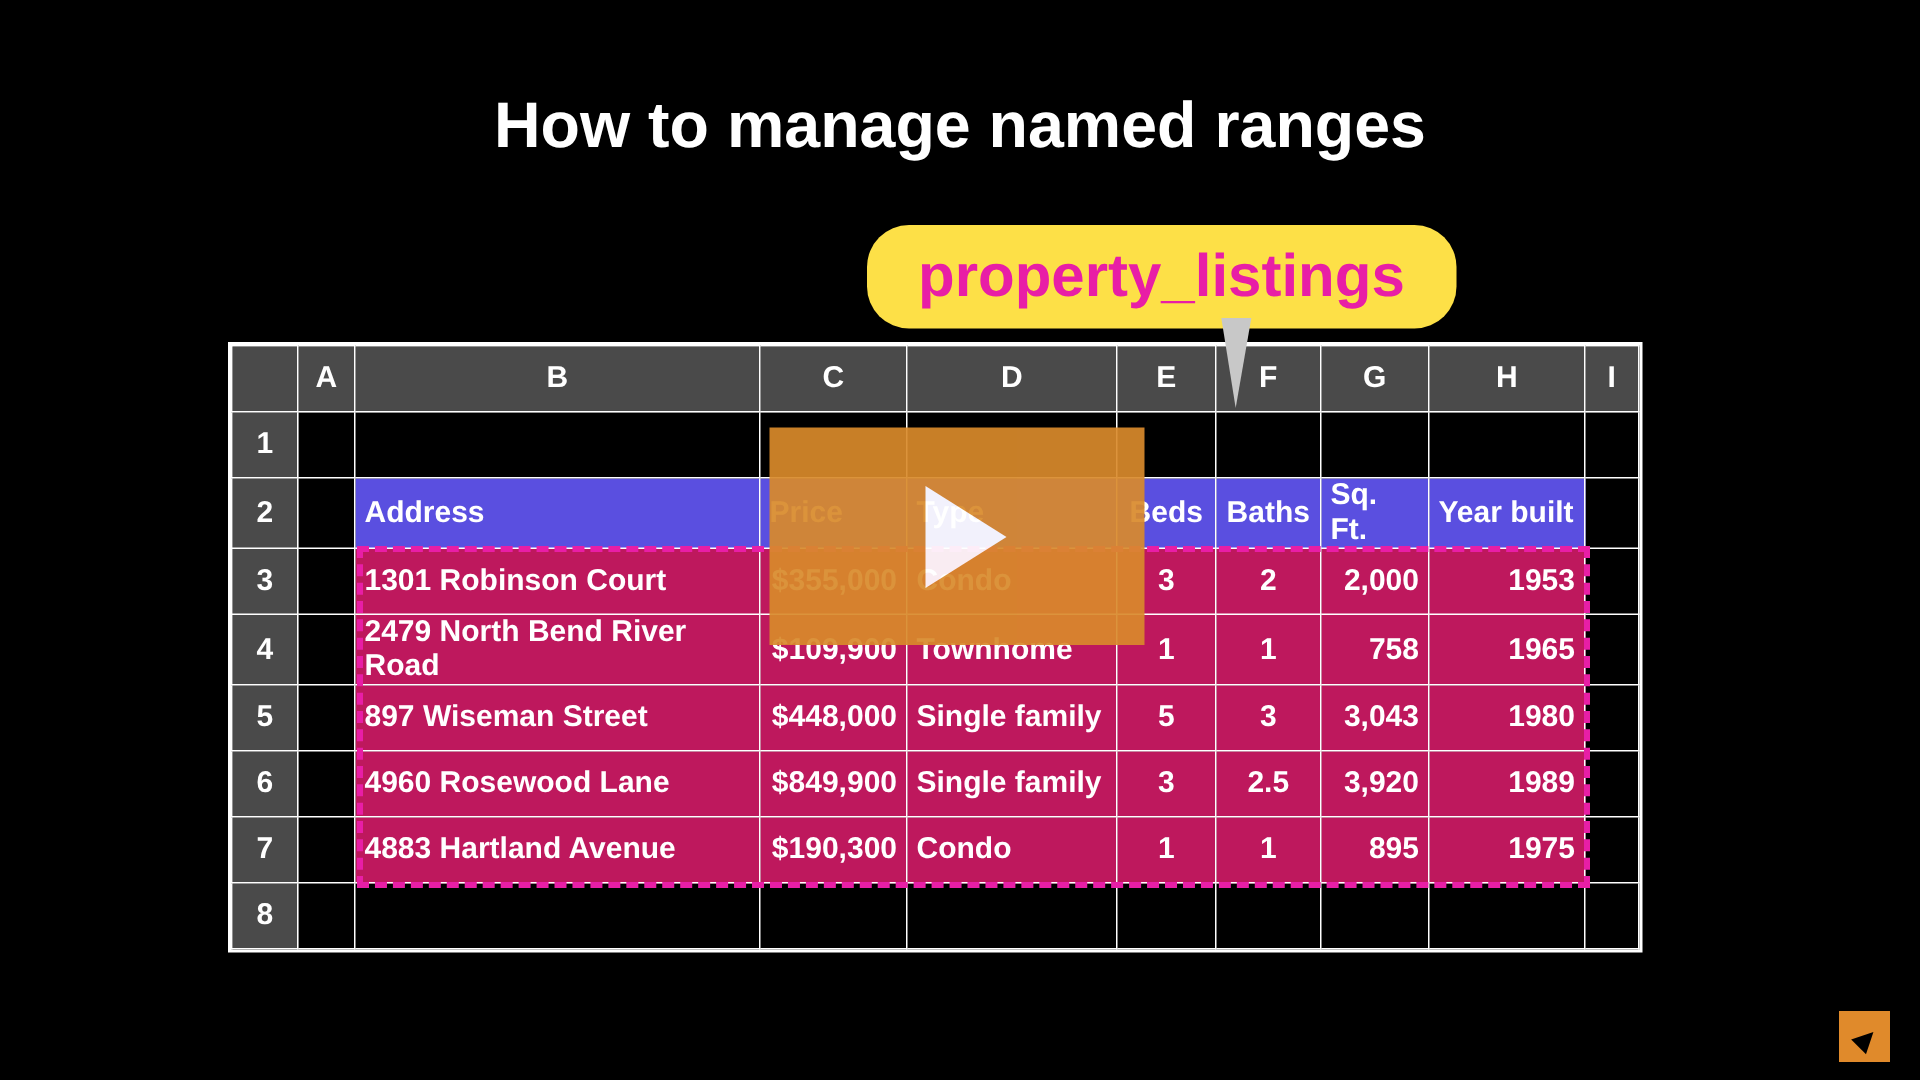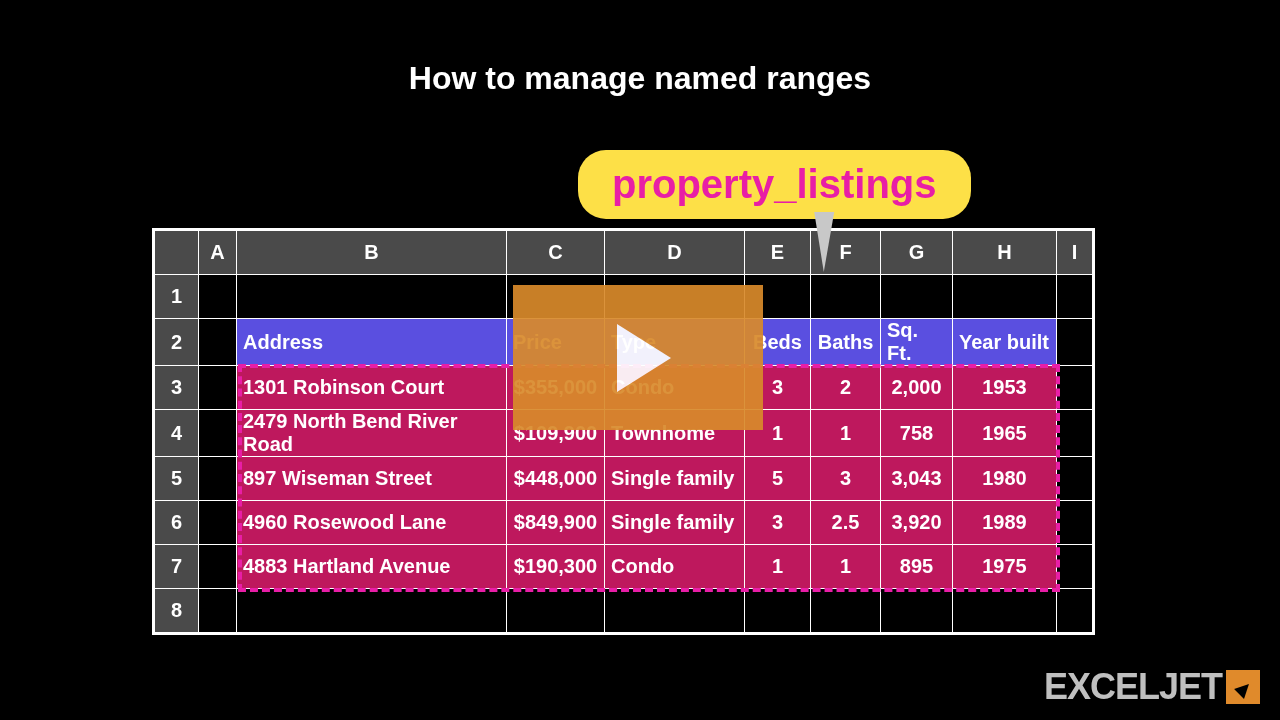--- a/index.html
+++ b/index.html
@@ -1,20 +1,20 @@
 <!DOCTYPE html>
 <html><head>
 <meta charset="utf-8">
 <style>
   * { box-sizing: border-box; margin: 0; padding: 0; }
   html, body { width: 1280px; height: 720px; background: #000; font-family: "Segoe UI", Arial, sans-serif; overflow: hidden; position: relative; }
   
   .title {
     color: #fff;
-    font-size: 32px;
+    font-size: 43px;
     font-weight: 700;
     text-align: center;
     padding-top: 60px;
     padding-bottom: 40px;
   }
   
   .callout-wrap {
     position: absolute;
     left: 578px;
     top: 150px;
@@ -88,21 +88,21 @@
     padding: 0 6px;
   }
   .datacell {
     background: #be185d;
     color: #fff;
     font-size: 17px;
     font-weight: 600;
     padding: 0 6px;
   }
   .txt-l { text-align: left; }
-  .txt-r { text-align: center; }
+  .txt-r { text-align: right; }
   .txt-c { text-align: center; }
   
   .selection-box {
     position: absolute;
     border: 4px dashed #e81ea6;
     pointer-events: none;
     z-index: 3;
   }
   
   .play-overlay {
@@ -281,17 +281,16 @@
     </table>
 
   <div class="selection-box" style="left:84px; top:134px; width:822px; height:228px;"></div>
 </div>
 
 <div class="play-overlay">
   <div class="play-tri"></div>
 </div>
 
 <div class="logo">
-  <span class="logo-text">EXCELJET</span>
   <span class="logo-icon">
     <span class="logo-arrow"></span>
   </span>
 </div>
 
 </body></html>

